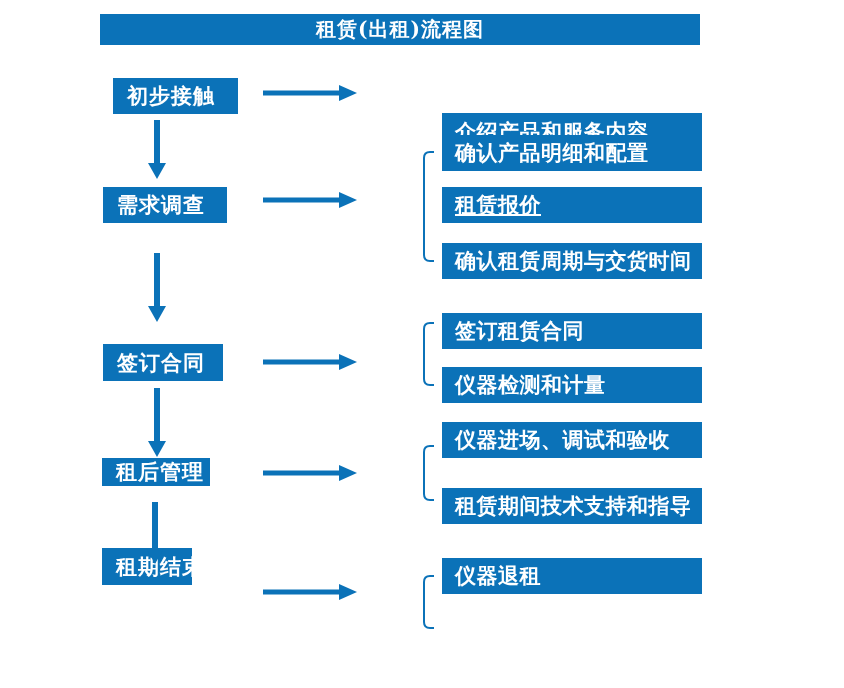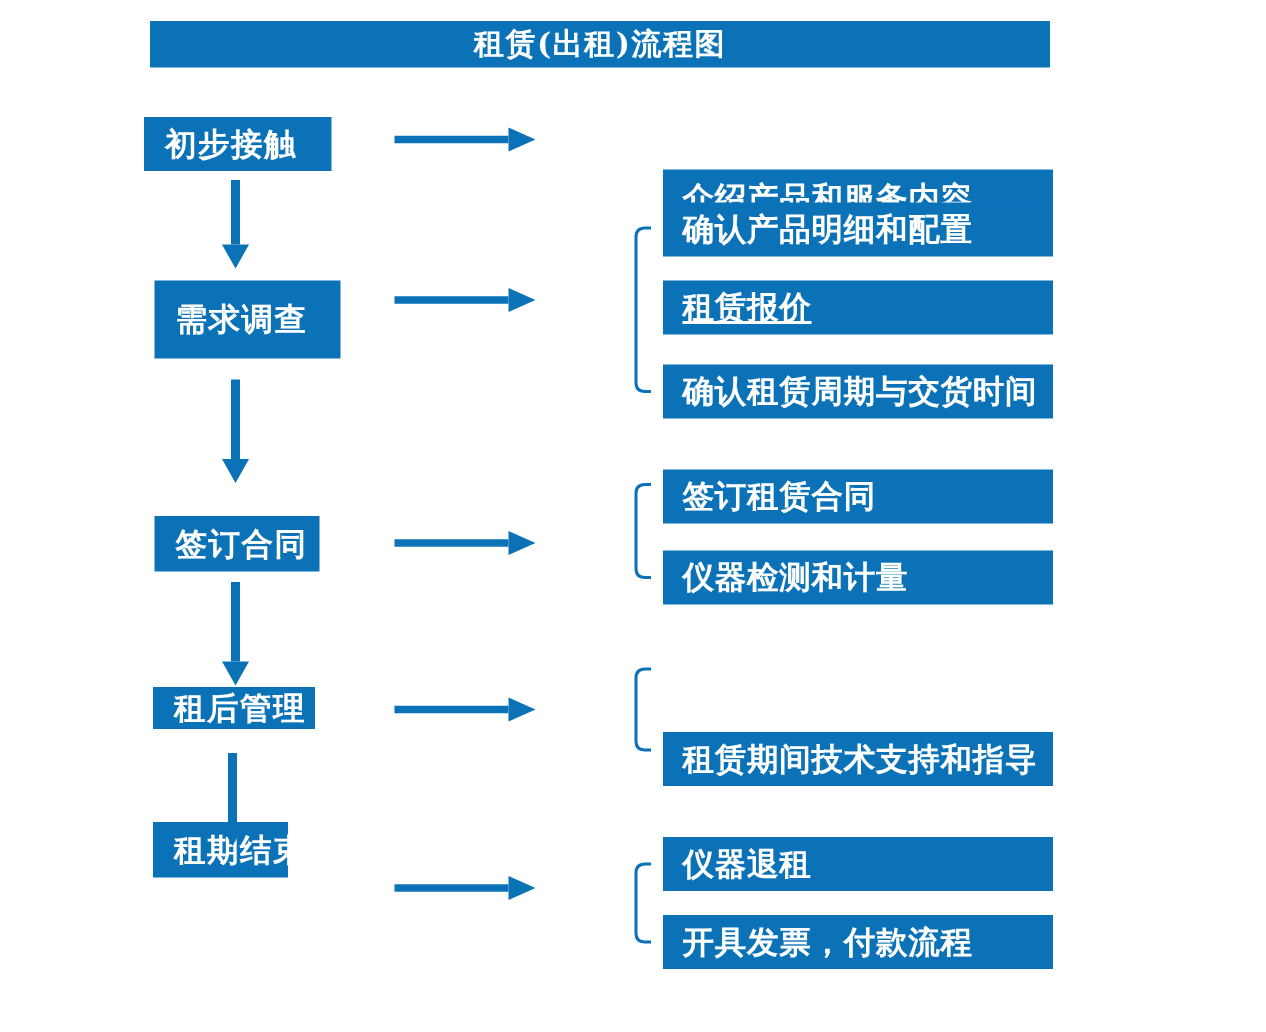--- a/index.html
+++ b/index.html
@@ -45,39 +45,39 @@
     pointer-events:none;
   }
 </style>
 </head>
 <body>
 
 <div class="canvas">
 
   <div class="bar title-bar">租赁(出租)流程图</div>
 
-  <div class="bar step-box" style="left:96px;top:78px;width:125px;height:36px;">初步接触</div>
-  <div class="bar step-box" style="left:103px;top:187px;width:124px;height:52px;">需求调查</div>
-  <div class="bar step-box" style="left:103px;top:344px;width:110px;height:37px;">签订合同</div>
+  <div class="bar step-box" style="left:113px;top:78px;width:125px;height:36px;">初步接触</div>
+  <div class="bar step-box" style="left:103px;top:187px;width:124px;height:36px;">需求调查</div>
+  <div class="bar step-box" style="left:103px;top:344px;width:120px;height:37px;">签订合同</div>
   <div class="bar step-box" style="left:102px;top:458px;width:108px;height:28px;">租后管理</div>
   <div class="bar step-box" style="left:102px;top:548px;width:90px;height:37px;">租期结束</div>
 
   <div class="bar detail-box" style="top:77px;height:37px;margin-top:36px;">介绍产品和服务内容</div>
 
   <div class="bar detail-box" style="top:135px;">确认产品明细和配置</div>
   <div class="bar detail-box" style="top:187px;text-decoration:underline;">租赁报价</div>
   <div class="bar detail-box" style="top:243px;">确认租赁周期与交货时间</div>
 
   <div class="bar detail-box" style="top:313px;">签订租赁合同</div>
   <div class="bar detail-box" style="top:367px;">仪器检测和计量</div>
 
+  <div class="bar detail-box" style="top:422px;">仪器进场、调试和验收</div>
   <div class="bar detail-box" style="top:488px;">租赁期间技术支持和指导</div>
 
   <div class="bar detail-box" style="top:558px;text-align:right;">仪器退租</div>
-  <div class="bar detail-box" style="top:610px;">开具发票，付款流程</div>
 
   <svg class="connector-layer" viewBox="0 0 844 688" xmlns="http://www.w3.org/2000/svg">
 
     <g>
       <line x1="263" y1="93" x2="339" y2="93" stroke="#0B72B8" stroke-width="5"></line>
       <polygon points="339,85 357,93 339,101" fill="#0B72B8"></polygon>
     </g>
     <g>
       <line x1="263" y1="200" x2="339" y2="200" stroke="#0B72B8" stroke-width="5"></line>
       <polygon points="339,192 357,200 339,208" fill="#0B72B8"></polygon>

